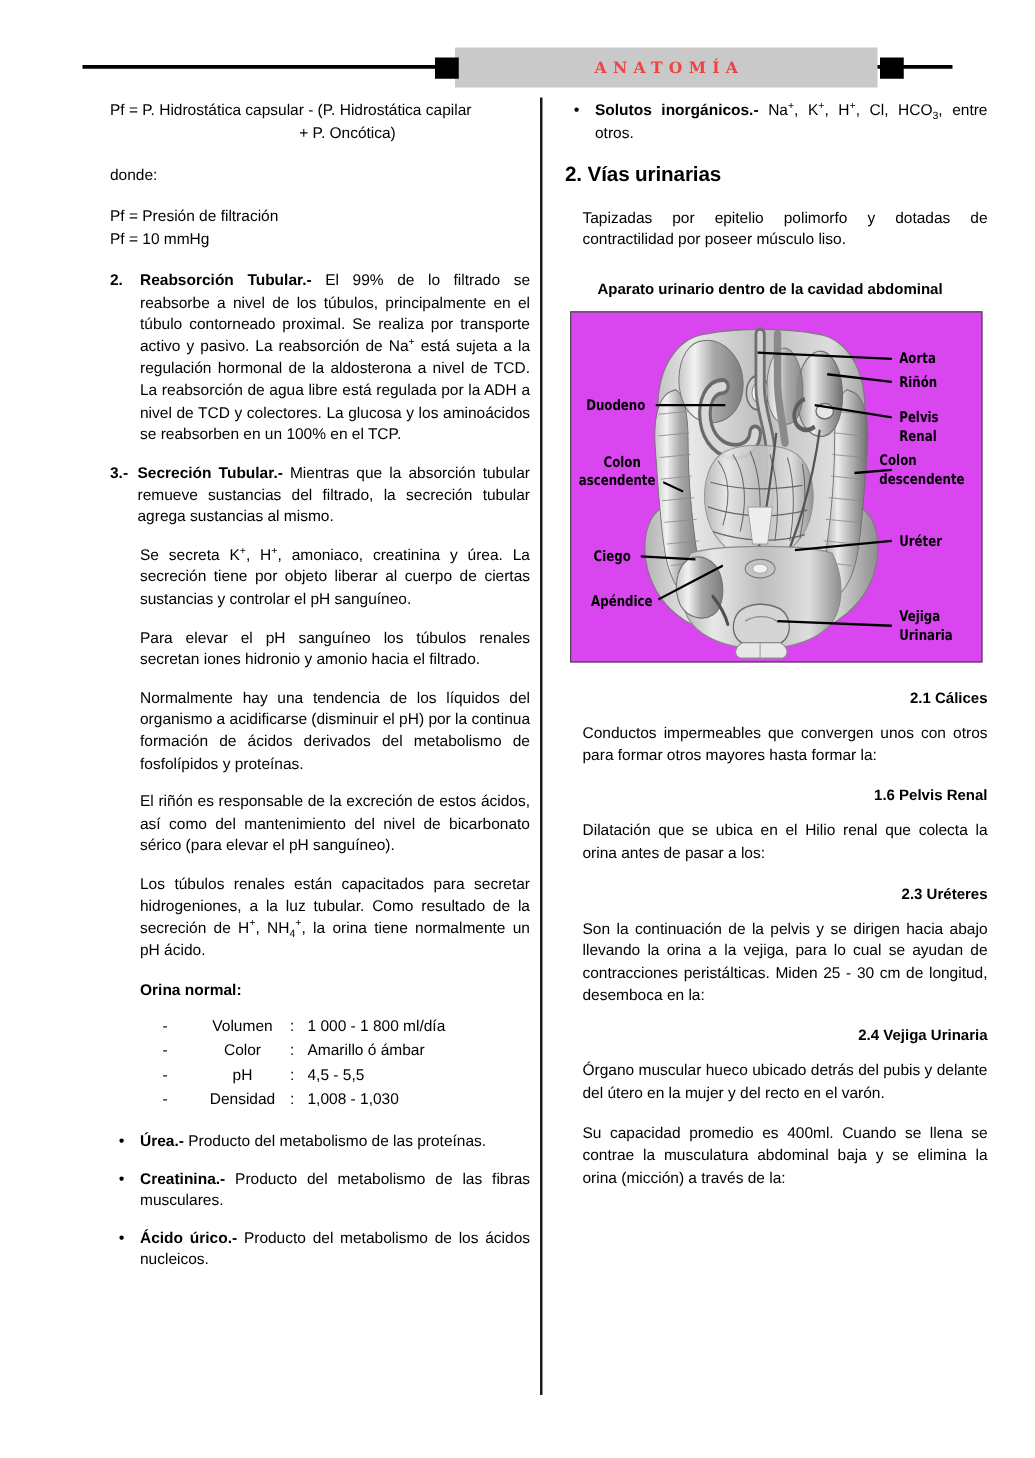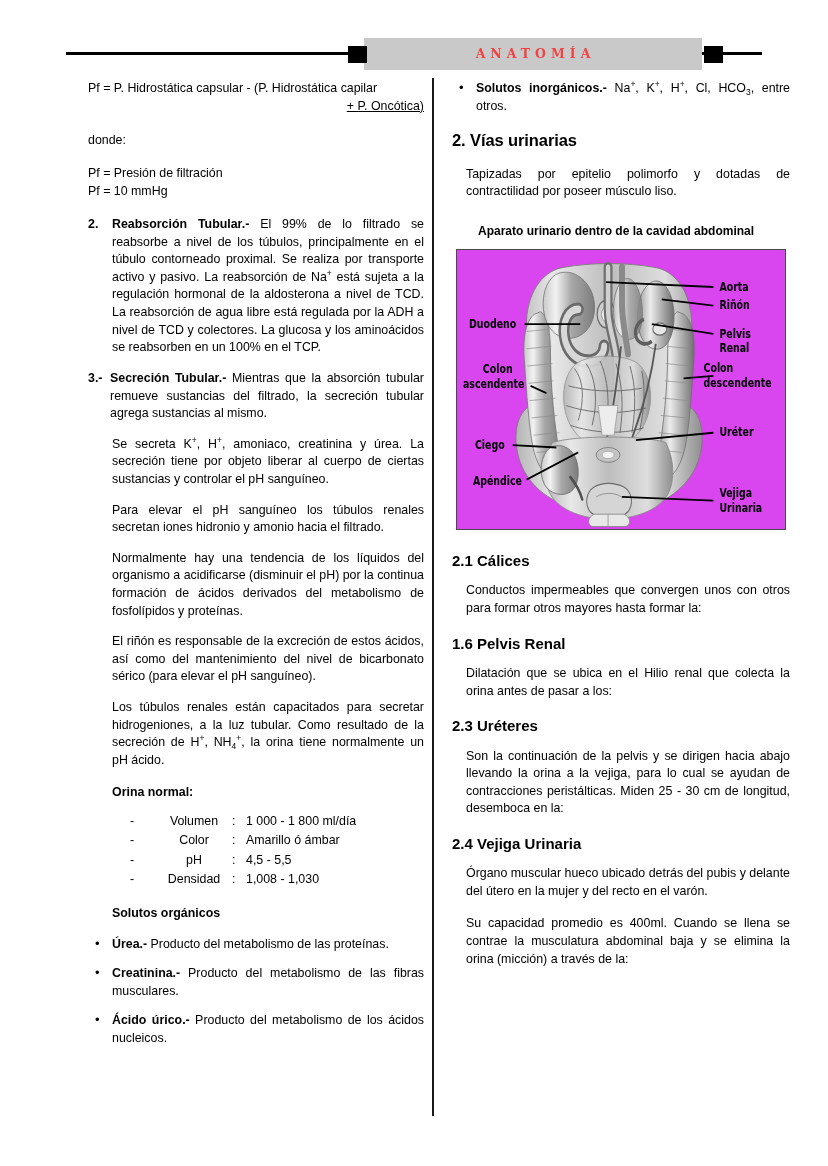--- a/index.html
+++ b/index.html
@@ -70,21 +70,21 @@
   }
   .col-left  { left: 88px;  width: 336px; }
   .col-right { left: 452px; width: 338px; }
 
   p { margin: 0; }
   b, strong { font-weight: bold; }
 
   
   .formula { margin-bottom: 17px; }
   .formula .l1 { }
-  .formula .l2 { text-align: right; padding-left: 44px; text-decoration: underline; }
+  .formula .l2 { text-align: center; padding-left: 44px; }
   .donde { margin-bottom: 15px; }
   .plain-lines p { margin: 0 0 1px 0; }
 
   
   .numitem {
     position: relative;
     padding-left: 24px;
     margin-bottom: 13px;
     text-align: justify;
   }
@@ -123,23 +123,24 @@
   }
 
   
   .h2-title {
     font-size: 16.5px;
     font-weight: bold;
     margin: 14px 0 13px 0;
     letter-spacing: -0.1px;
   }
   .h3-title {
-    font-size: 15px;
+    font-size: 12px;
     font-weight: bold;
     margin: 0 0 11px 0;
+    text-align: right;
   }
   .r-indent { padding-left: 14px; text-align: justify; margin-bottom: 15px; }
   .r-lead { padding-left: 14px; text-align: justify; margin-bottom: 16px; }
 
   
   .fig-caption {
     text-align: left;
     font-weight: bold;
     font-size: 12px;
     line-height: 1.36;
@@ -235,21 +236,20 @@
       <span class="dl-val">4,5 - 5,5</span>
     </div>
     <div class="dl-row">
       <span class="dl-dash">-</span>
       <span class="dl-key">Densidad</span>
       <span class="dl-colon">:</span>
       <span class="dl-val">1,008 - 1,030</span>
     </div>
   </div>
 
-  <div class="sub-head">Solutos orgánicos</div>
 
   <div class="bullet">
     <span class="dot">•</span>
     <b>Úrea.-</b><span> Producto del metabolismo de las proteínas.</span>
   </div>
 
   <div class="bullet">
     <span class="dot">•</span>
     <b>Creatinina.-</b><span> Producto del metabolismo de las fibras musculares.</span>
   </div>

